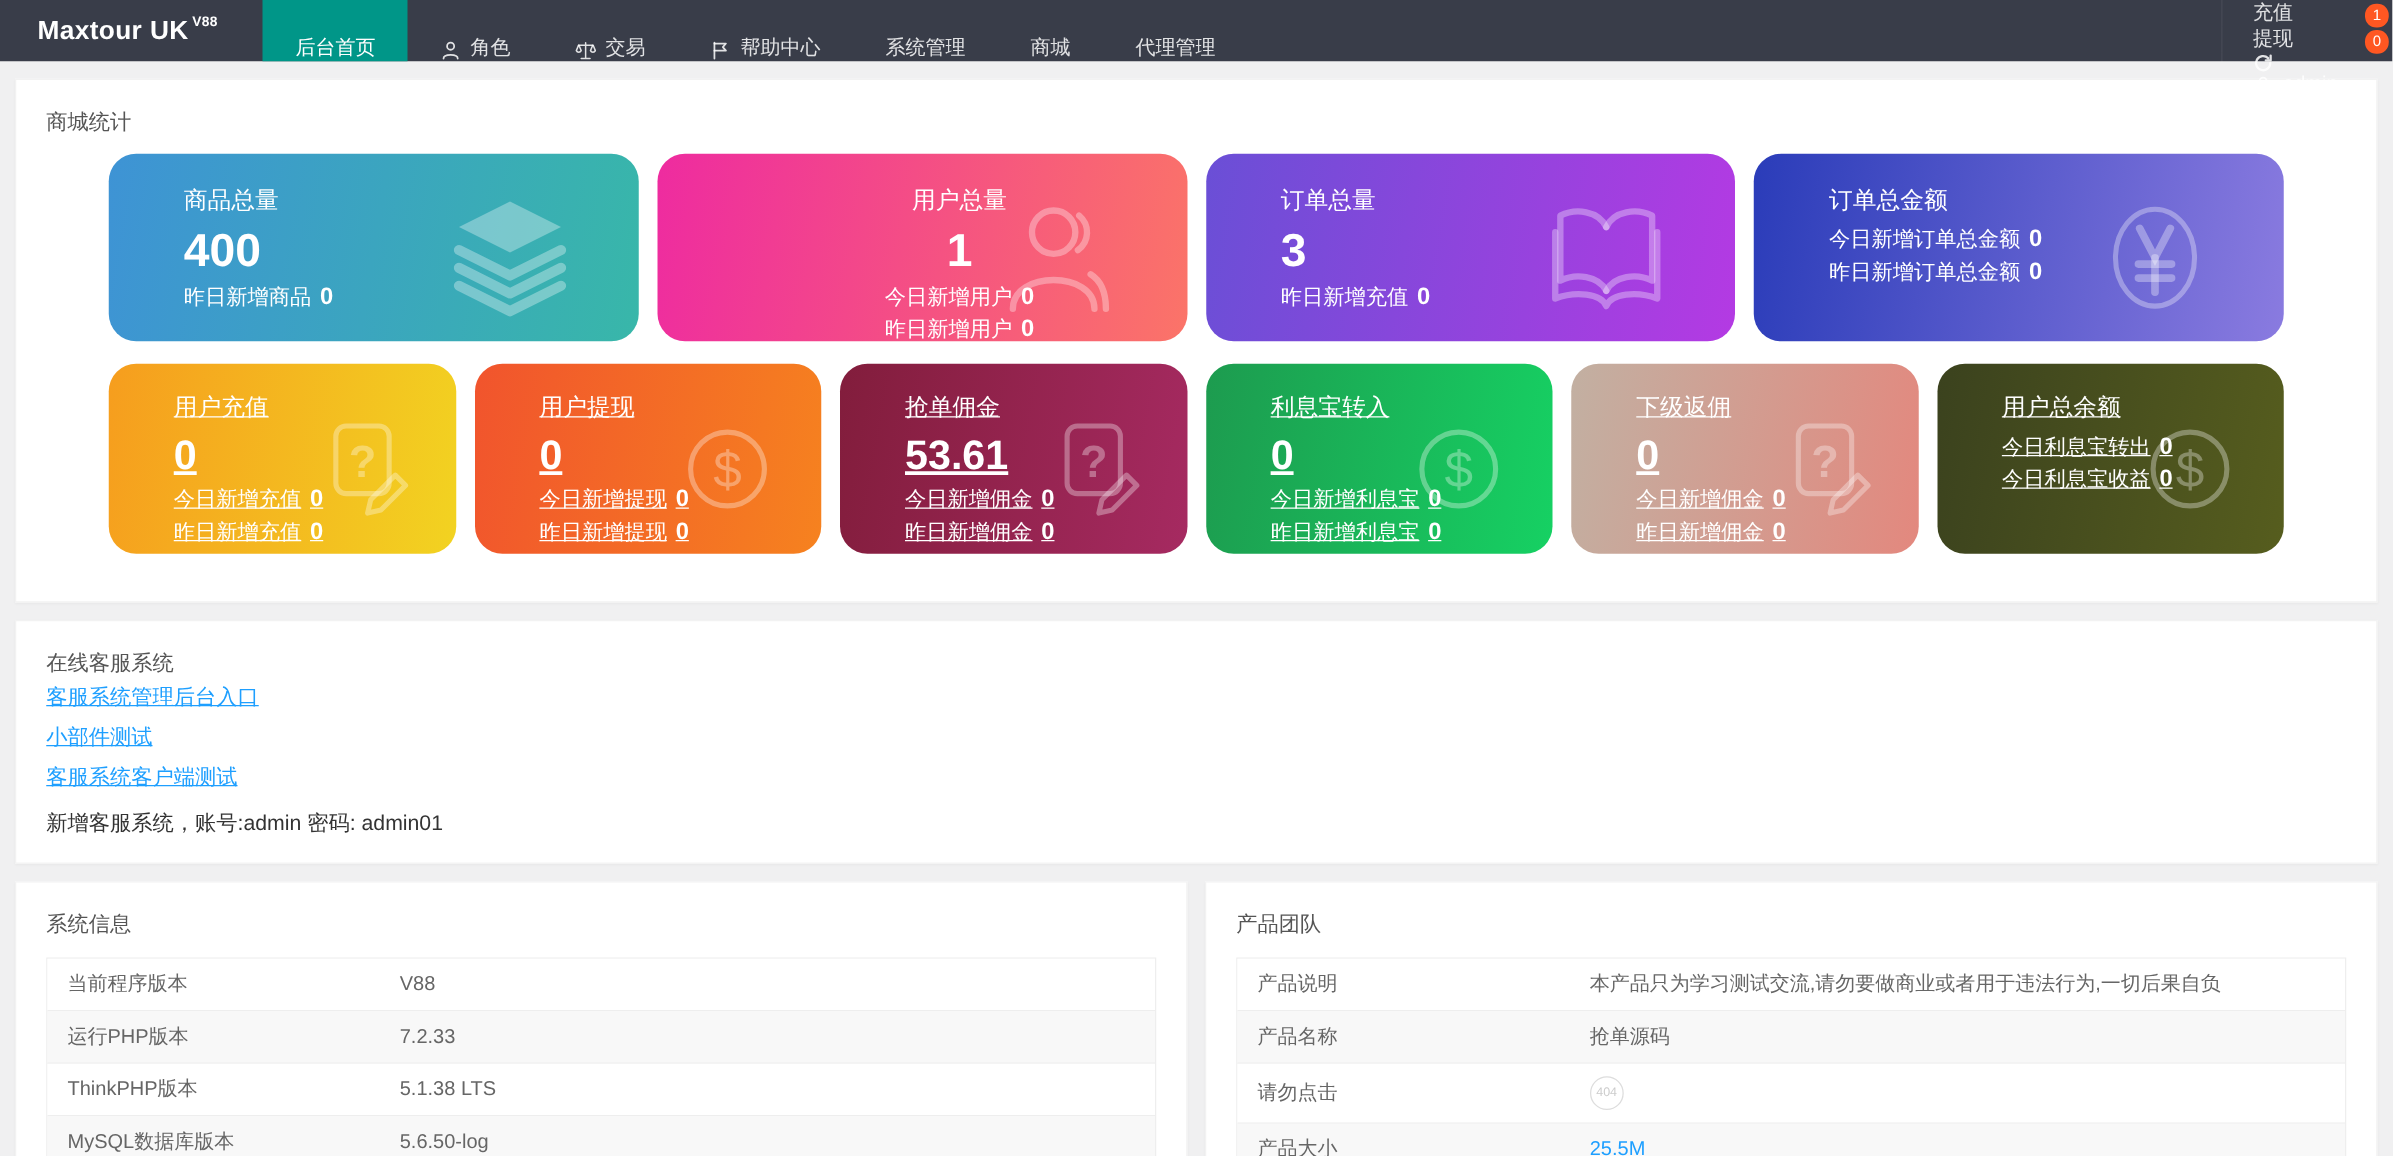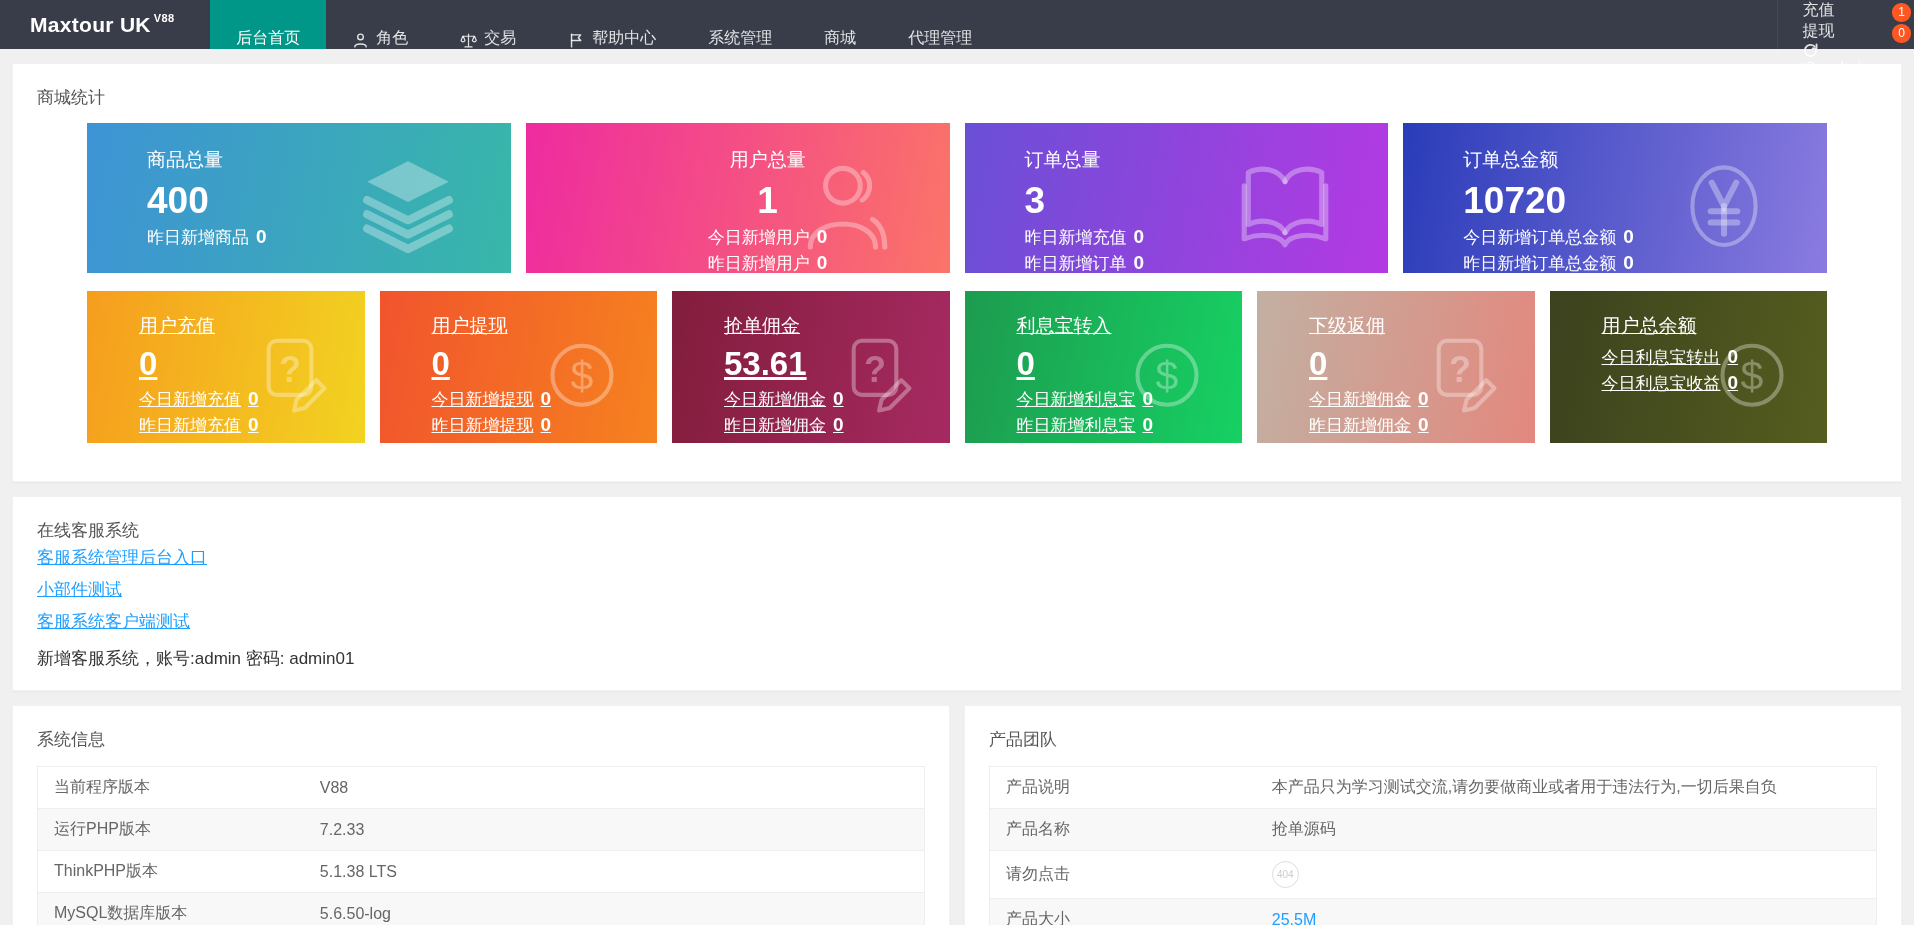--- a/index.html
+++ b/index.html
@@ -22,21 +22,21 @@
 
   
   .main { padding:14px 12px; }
   .panel { background:#fff; border:1px solid #f2f2f2; box-shadow:0 1px 2px rgba(0,0,0,.04); margin-bottom:14px; }
   .panel-pad { padding:22px 24px 20px; }
   .sec-title { font-size:17px; color:#555; }
 
   
   .stats-inner { padding:14px 50px 0; }
   .cards-row { display:flex; gap:15px; margin-bottom:18px; }
-  .stat-card { flex:1; height:150px; color:#fff; position:relative; padding:24px 0 0 60px; overflow:hidden; }
+  .stat-card { flex:1; height:150px; color:#fff; position:relative; padding:24px 0 0 60px; overflow:hidden;border-radius:22px; }
   .cards-row.row2 .stat-card { height:152px; padding-top:22px; padding-left:52px;text-decoration:underline; }
   .sc-title { font-size:19px; margin-bottom:7px; }
   .sc-value { font-size:37px; font-weight:bold; line-height:1.12; margin-bottom:5px; }
   .row2 .sc-value { font-size:33px; }
   .row2 .sc-value.mid { font-size:23px; line-height:1.7; }
   .sc-line { font-size:17px; margin-top:3px; }
   .sc-line b { font-size:19px; margin-left:7px; }
   .sc-icon { position:absolute; right:52px; top:50%; transform:translateY(-42%); width:102px; height:102px; color:rgba(255,255,255,.33); }
   .row2 .sc-icon { width:82px; height:82px; right:34px; }
   .sc-icon svg { width:100%; height:100%; }
@@ -175,33 +175,31 @@
                 <path d="M66 17 a17 17 0 0 1 -1 27"></path>
                 <path d="M75 63 c8 5 12 15 12 27"></path>
               </svg>
           </span>
         </div>
 
         <div class="stat-card" style="background: linear-gradient(100deg, rgb(106, 79, 214), rgb(180, 58, 227));">
           <div class="sc-title">订单总量</div>
           <div class="sc-value">3</div>
           <div class="sc-line"><span>昨日新增充值</span><b>0</b></div>
-          <div class="sc-line"><span>昨日新增订单</span><b>0</b></div>
           <span class="sc-icon">
             <svg viewBox="0 0 100 100" fill="none" stroke="currentColor" stroke-width="5" stroke-linejoin="round" stroke-linecap="round">
                 <path d="M50 26 C44 13 26 11 14 17 V68 C26 62 44 64 50 76"></path>
                 <path d="M50 26 C56 13 74 11 86 17 V68 C74 62 56 64 50 76"></path>
                 <path d="M10 30 V82 C26 76 46 78 50 88 C54 78 74 76 90 82 V30"></path>
               </svg>
           </span>
         </div>
 
         <div class="stat-card" style="background: linear-gradient(100deg, rgb(42, 60, 185), rgb(138, 123, 224));">
           <div class="sc-title">订单总金额</div>
-          <div class="sc-value">10720</div>
           <div class="sc-line"><span>今日新增订单总金额</span><b>0</b></div>
           <div class="sc-line"><span>昨日新增订单总金额</span><b>0</b></div>
           <span class="sc-icon">
             <svg viewBox="0 0 100 100">
                 <ellipse cx="50" cy="50" rx="31" ry="38" fill="none" stroke="currentColor" stroke-width="4"></ellipse>
                 <g stroke="currentColor" stroke-width="6" fill="none" stroke-linecap="round">
                   <path d="M38 27 L50 50 L62 27"></path>
                   <path d="M50 50 V77"></path>
                   <path d="M37 55 H63"></path>
                   <path d="M37 66 H63"></path>

